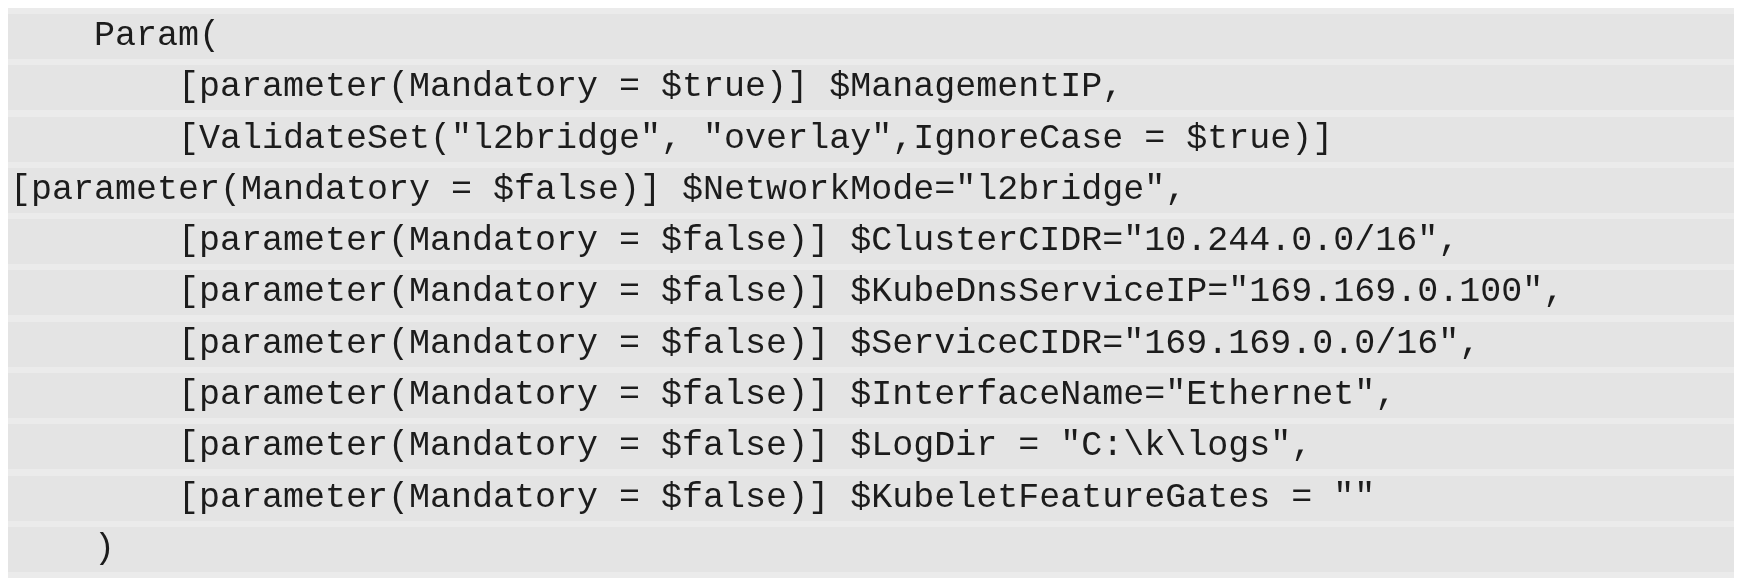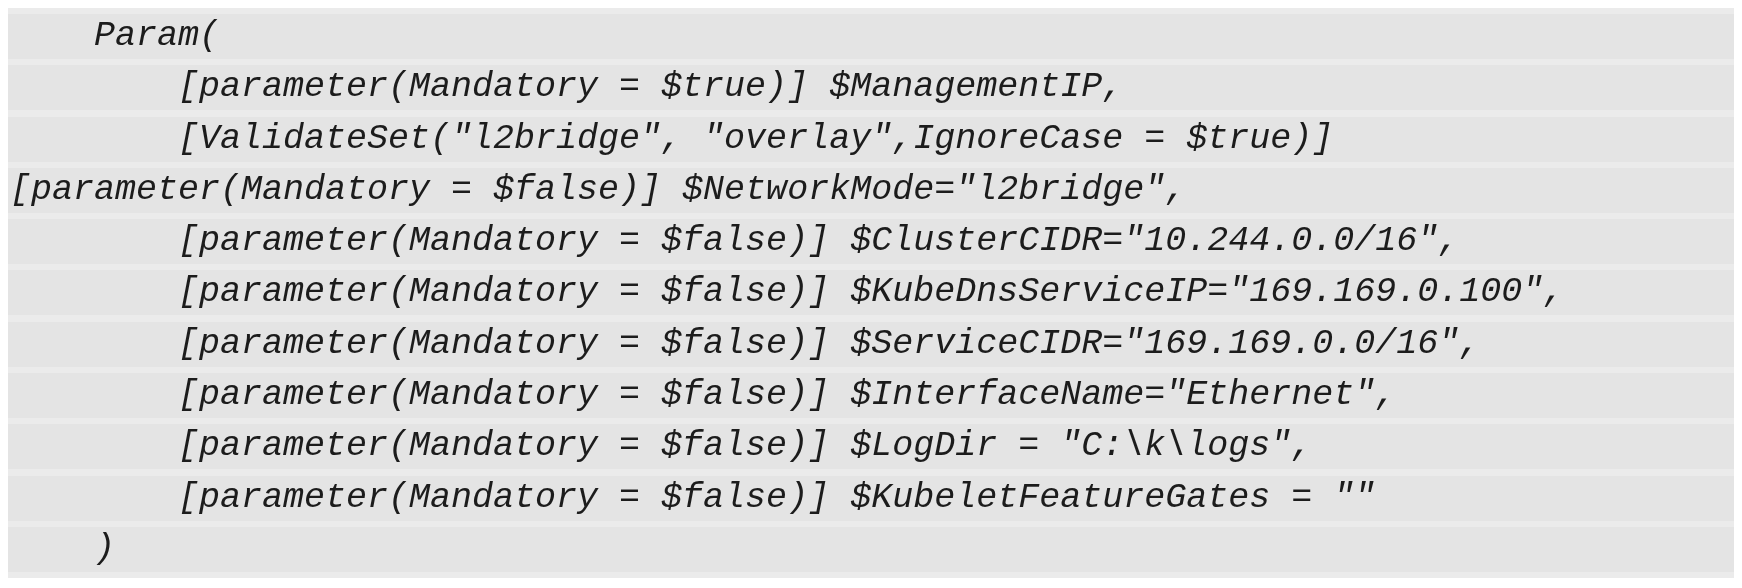--- a/index.html
+++ b/index.html
@@ -32,21 +32,20 @@
     height: 45px;
     margin-bottom: 6.3px;
     background: var(--line-bg, #e4e4e4);
     color: var(--text-color, #1c1c1c);
     font-family: "Liberation Mono", "DejaVu Sans Mono", monospace;
     font-size: 35px;
     line-height: 45px;
     white-space: pre;
     padding-left: 2px;
     letter-spacing: 0;
-    font-style: italic;
   }
 </style>
 </head>
 <body style="background: rgb(255, 255, 255);">
 
 <div class="page">
   <pre class="code-block" id="code-block"><div class="code-line">    Param(</div><div class="code-line">        [parameter(Mandatory = $true)] $ManagementIP,</div><div class="code-line">        [ValidateSet("l2bridge", "overlay",IgnoreCase = $true)]</div><div class="code-line">[parameter(Mandatory = $false)] $NetworkMode="l2bridge",</div><div class="code-line">        [parameter(Mandatory = $false)] $ClusterCIDR="10.244.0.0/16",</div><div class="code-line">        [parameter(Mandatory = $false)] $KubeDnsServiceIP="169.169.0.100",</div><div class="code-line">        [parameter(Mandatory = $false)] $ServiceCIDR="169.169.0.0/16",</div><div class="code-line">        [parameter(Mandatory = $false)] $InterfaceName="Ethernet",</div><div class="code-line">        [parameter(Mandatory = $false)] $LogDir = "C:\k\logs",</div><div class="code-line">        [parameter(Mandatory = $false)] $KubeletFeatureGates = ""</div><div class="code-line">    )</div></pre>
 </div>
 
 </body></html>

